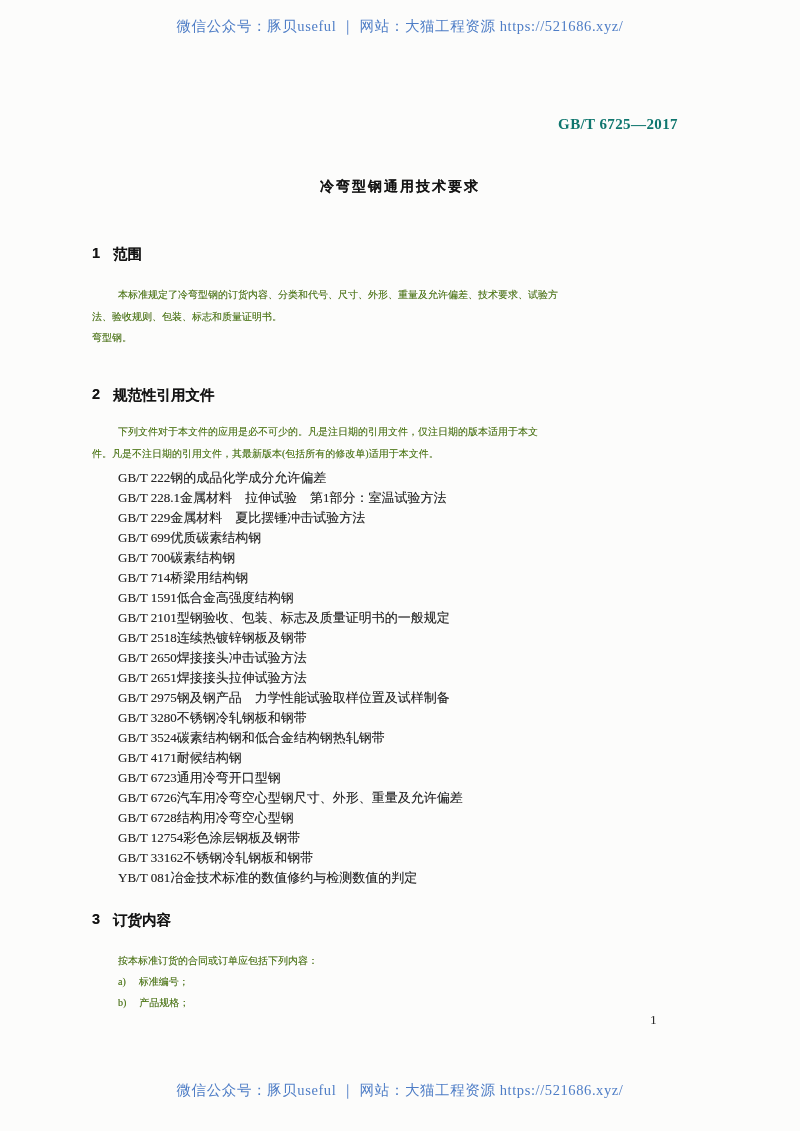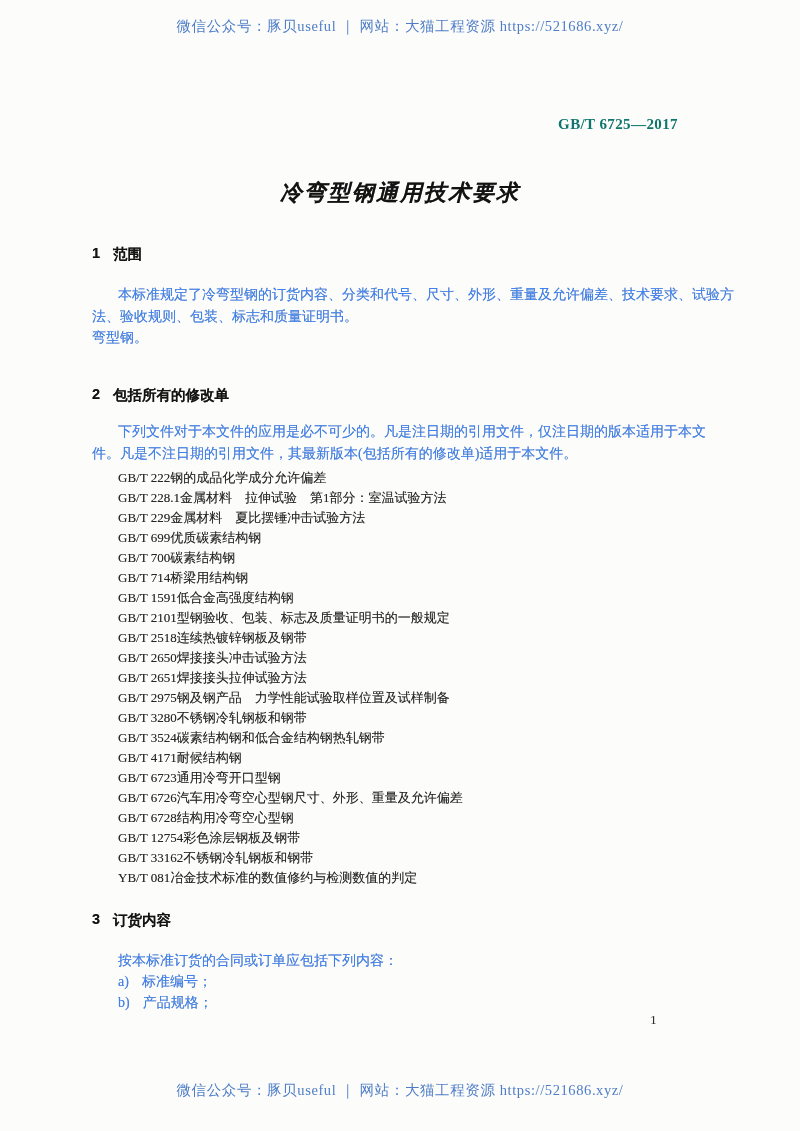--- a/index.html
+++ b/index.html
@@ -39,25 +39,24 @@
     color: #0f766e;
   }
   .doc-title {
     position: absolute;
     top: 178px;
     left: 0;
     width: 100%;
     text-align: center;
     font-family: "Liberation Sans", "DejaVu Sans", sans-serif;
     font-weight: 700;
-    font-size: 22px;
+    font-size: 14px;
     letter-spacing: 2px;
     color: #131313;
     text-shadow: 0 0 0.6px rgba(20,20,20,0.65);
-    font-style: italic;
   }
 
   .sec-heading {
     position: absolute;
     left: 92px;
     display: flex;
     gap: 13px;
     font-family: "Liberation Sans", "DejaVu Sans", sans-serif;
     font-weight: 700;
     font-size: 14.5px;
@@ -66,23 +65,23 @@
     white-space: nowrap;
   }
   .sec-heading-scope      { top: 245px; }
   .sec-heading-references { top: 386px; }
   .sec-heading-ordering   { top: 911px; }
 
   .text-block {
     position: absolute;
     left: 92px;
     width: 650px;
-    font-size: 14px;
+    font-size: 10px;
     line-height: 21.5px;
-    color: #3b82f6;
+    color: #4d7c0f;
     text-shadow: 0 0 0.5px rgba(55,55,55,0.45);
   }
   .text-block .line { white-space: nowrap; }
   .text-block .indent { padding-left: 26px; }
 
   .scope-block { top: 284px; }
   .refs-intro-block { top: 421px; }
 
   .refs-list {
     position: absolute;
@@ -124,21 +123,21 @@
   </div>
 
   <div class="text-block scope-block">
     <div class="line indent">本标准规定了冷弯型钢的订货内容、分类和代号、尺寸、外形、重量及允许偏差、技术要求、试验方</div>
     <div class="line">法、验收规则、包装、标志和质量证明书。</div>
     <div class="line">弯型钢。</div>
   </div>
 
   <div class="sec-heading sec-heading-references">
     <span>2</span>
-    <span>包括所有的修改单</span>
+    <span>规范性引用文件</span>
   </div>
 
   <div class="text-block refs-intro-block">
     <div class="line indent">下列文件对于本文件的应用是必不可少的。凡是注日期的引用文件，仅注日期的版本适用于本文</div>
     <div class="line">件。凡是不注日期的引用文件，其最新版本(包括所有的修改单)适用于本文件。</div>
   </div>
 
   <div class="refs-list">
 
   <div class="ref-row">

